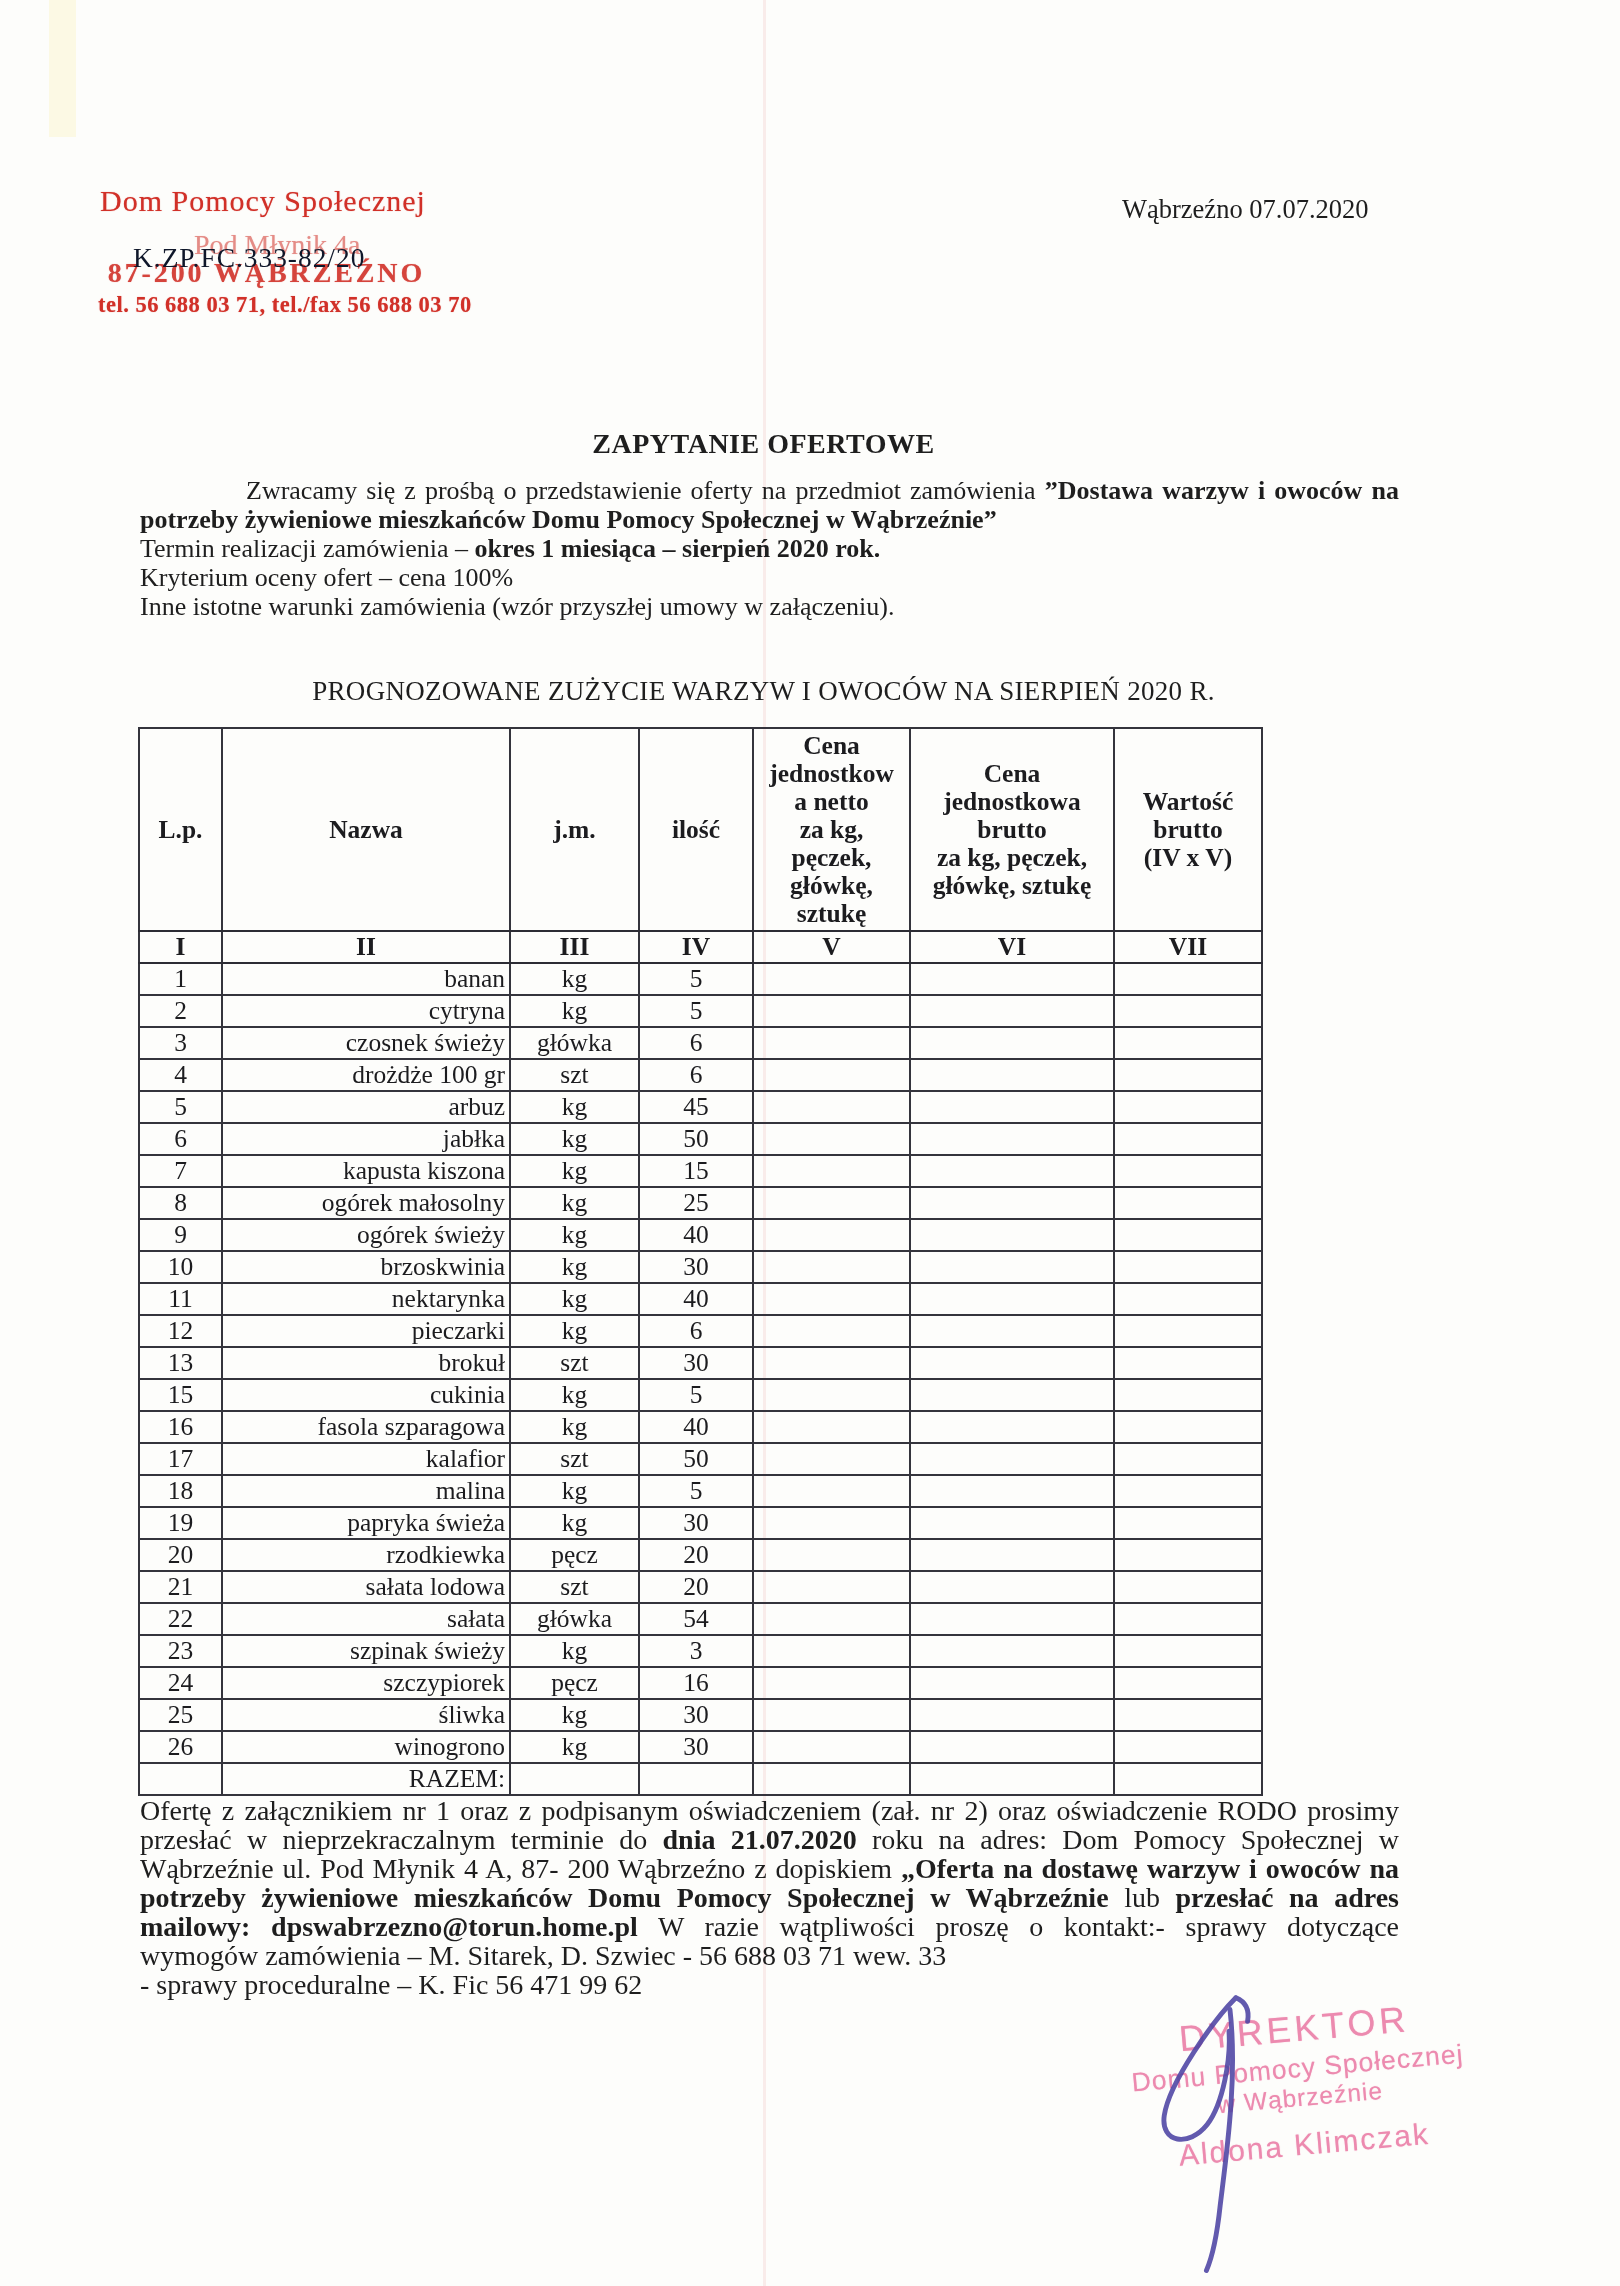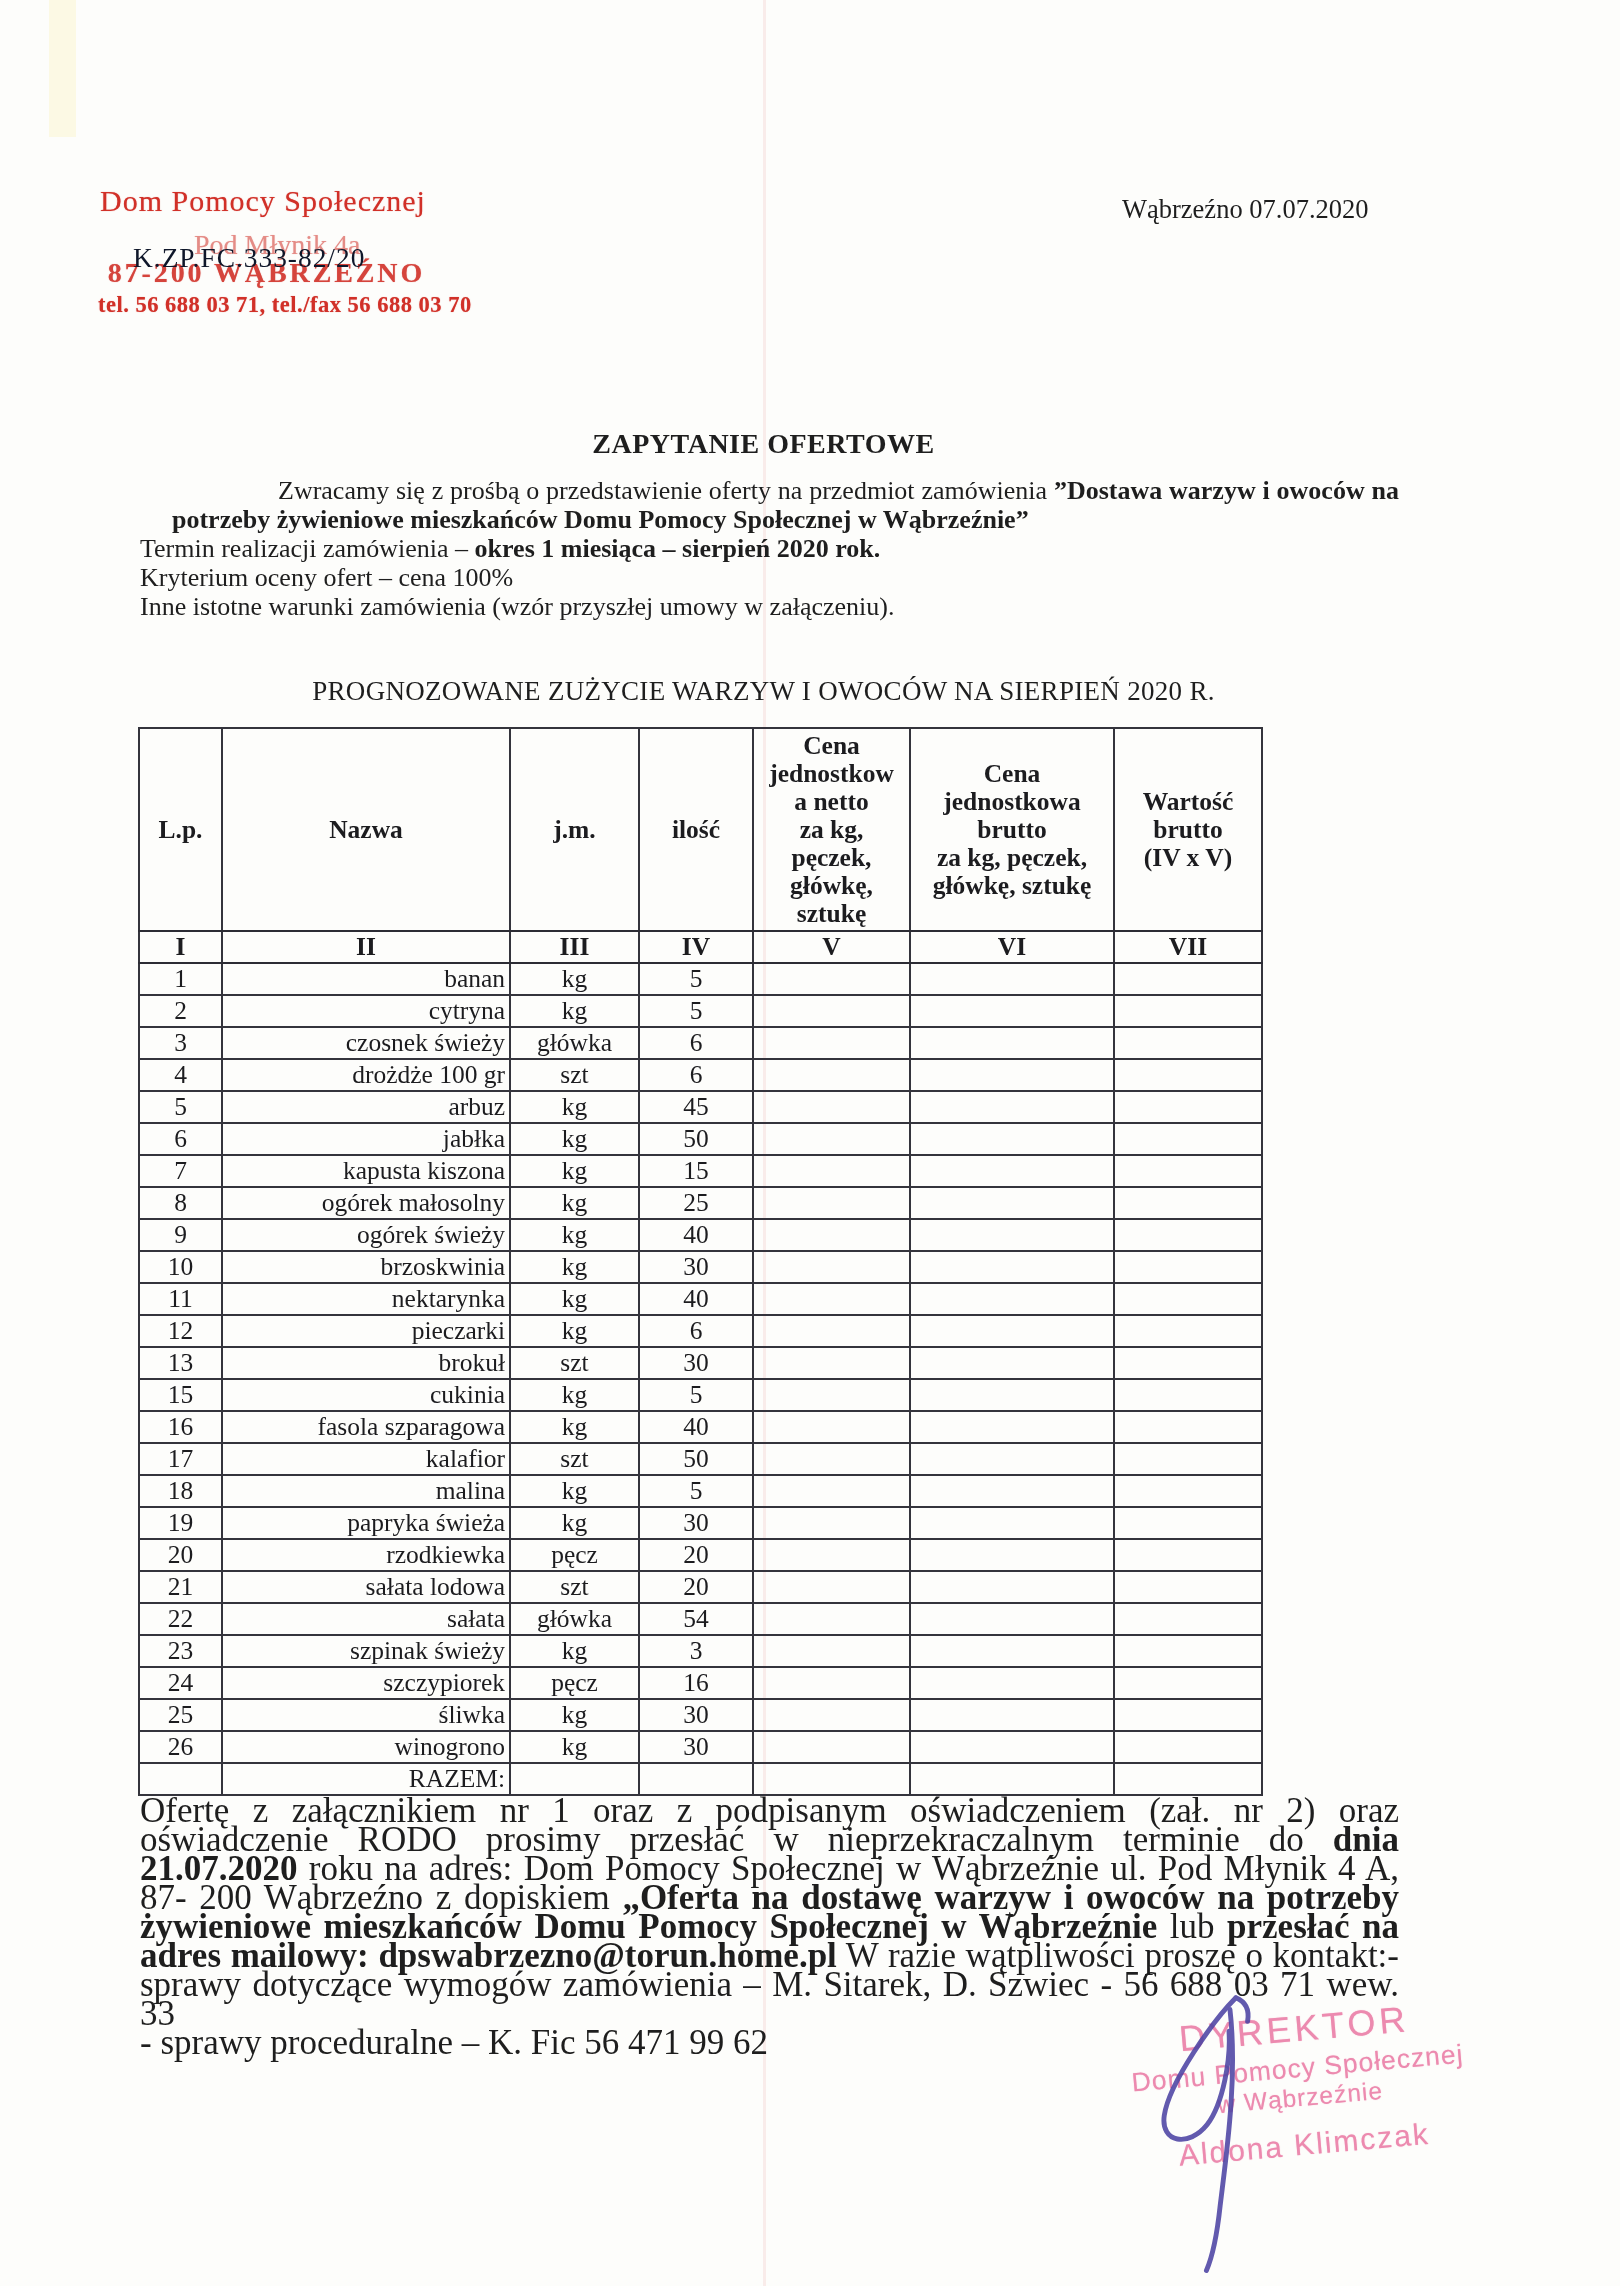--- a/index.html
+++ b/index.html
@@ -25,41 +25,41 @@
   .refnum { position:absolute; left:35px; top:59px; color:#0f172a; font-size:27.4px;
     letter-spacing:1px; text-shadow:none; }
 
   .dateline { position:absolute; left:1122px; top:194px; font-size:26.5px; }
 
   .doc-title { position:absolute; left:140px; top:428px; width:1247px;
     text-align:center; font-weight:bold; font-size:28px; letter-spacing:0.5px; }
 
   .intro { position:absolute; left:140px; top:476px; width:1259px;
     font-size:26px; line-height:29px; }
-  .intro .p-first { text-align:justify; text-indent:106px;margin-left:32px; }
+  .intro .p-first { text-align:justify; text-indent:106px; }
 
   .table-caption { position:absolute; left:140px; top:676px; width:1247px;
     text-align:center; font-weight:normal; font-size:27px; letter-spacing:0.3px; }
 
   table.produce { position:absolute; left:138px; top:727px;
     border-collapse:collapse; table-layout:fixed; width:1123px;
     font-size:25.5px; color:#1c1c1f; }
   table.produce th, table.produce td { border:2px solid #34343c; padding:0 3.9px; }
   table.produce { border:2.9px solid #2c2c34; }
   tr.hdr th { height:201px; font-weight:bold; line-height:28px;
     white-space:pre-line; text-align:center; vertical-align:middle;
     border-bottom:2.9px solid #2c2c34; }
   tr.roman td { height:29px; text-align:center; font-weight:600;
     border-bottom:2.9px solid #2c2c34; }
   tbody.rows td { height:30px; }
   td.c-lp, td.c-jm, td.c-ilosc { text-align:center; }
   td.c-nazwa { text-align:right; padding-left:13.7px; }
 
   .footer-block { position:absolute; left:140px; top:1796px; width:1259px;
-    font-size:35px; line-height:29px; }
+    font-size:28px; line-height:29px; }
   .footer-block .p-just { text-align:justify; }
 
   
   .sig-area { position:absolute; left:1059px; top:1990px; width:470px; height:304px; }
   .dir-stamp { position:absolute; left:54px; top:17.6px; width:372px;
     transform:rotate(-5deg); transform-origin:center;
     font-family:"Liberation Sans","DejaVu Sans",sans-serif;
     color:#e9729f; text-align:center; opacity:.82;
     text-shadow:0 0 1px rgba(233,114,159,.6); }
   .st1 { font-size:36px; letter-spacing:3.9px; }

